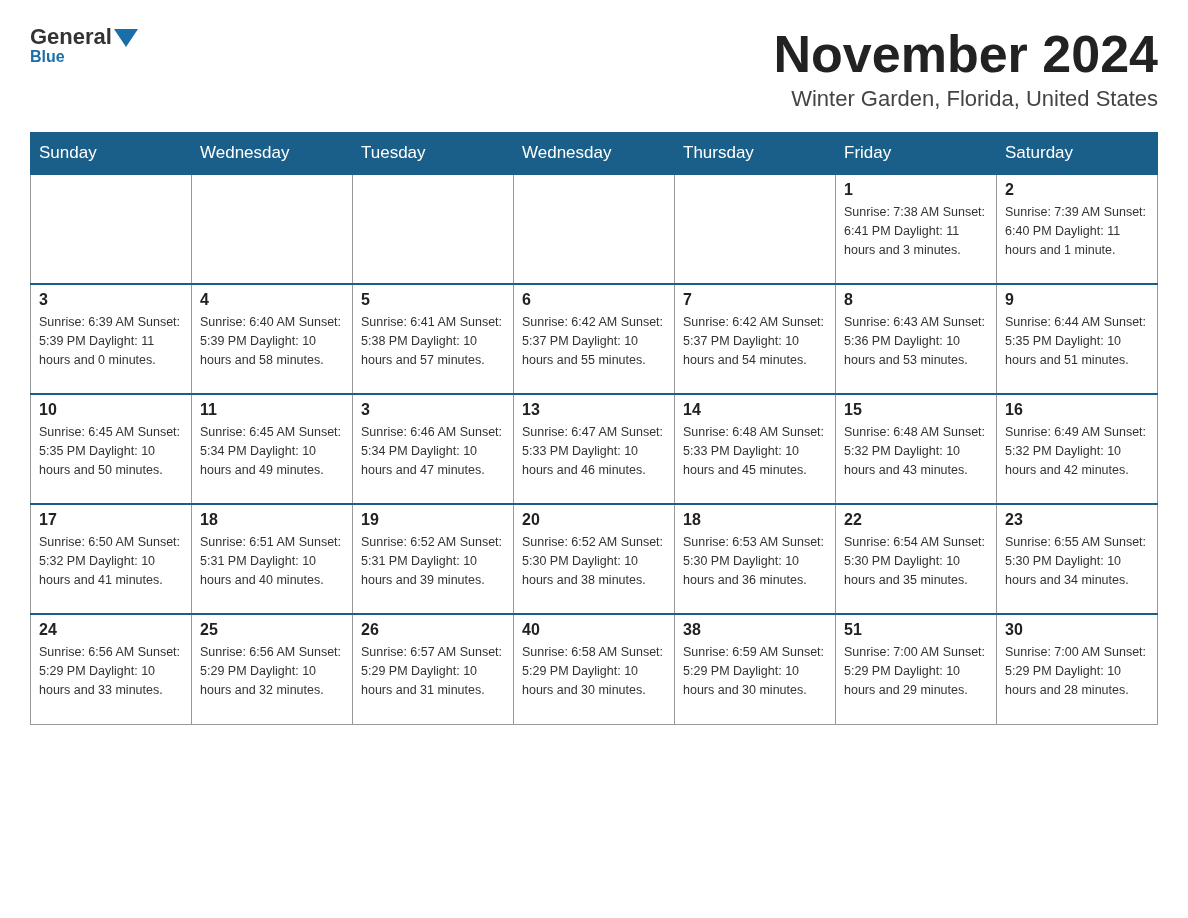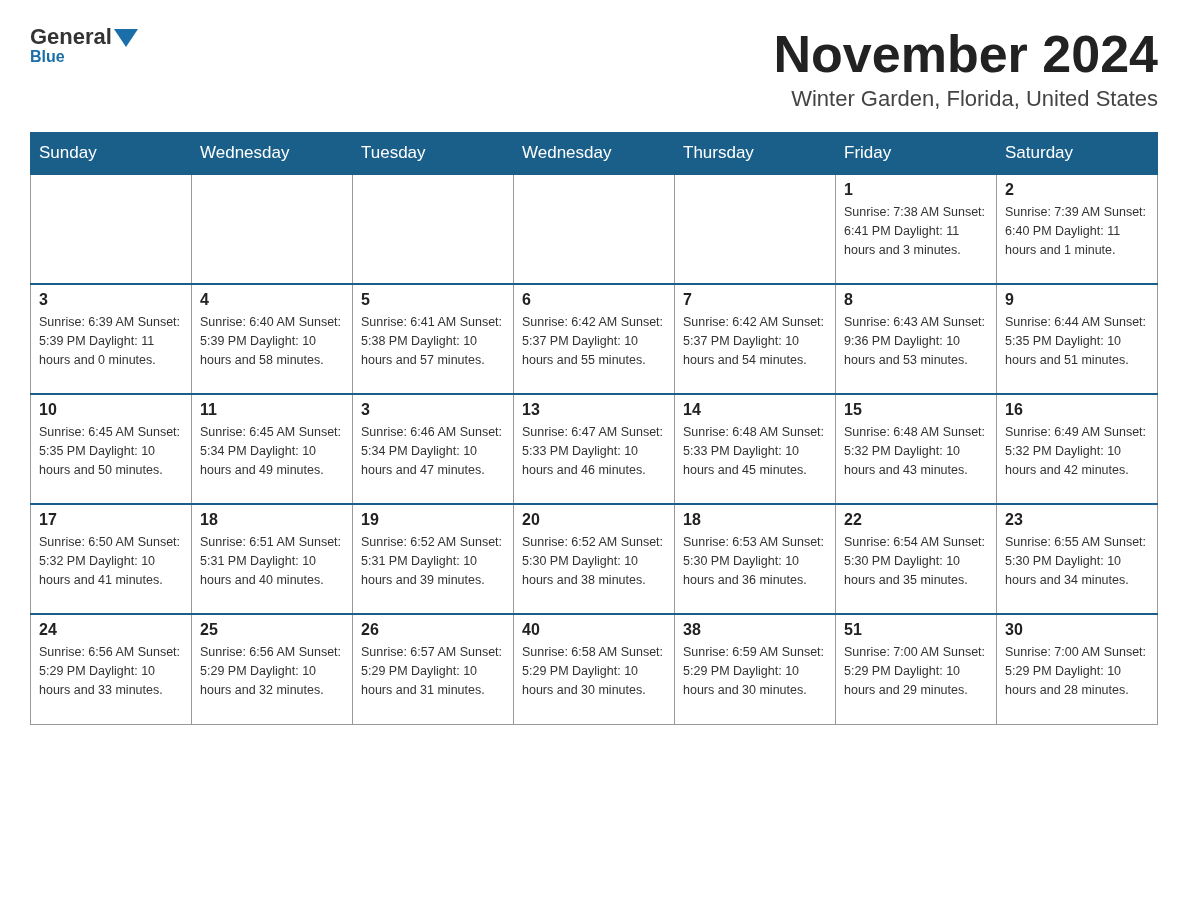--- a/index.html
+++ b/index.html
@@ -177,21 +177,21 @@
         </td>
         <td>
           <span class="day-number">7</span>
           <div class="day-info">Sunrise: 6:42 AM
 Sunset: 5:37 PM
 Daylight: 10 hours and 54 minutes.</div>
         </td>
         <td>
           <span class="day-number">8</span>
           <div class="day-info">Sunrise: 6:43 AM
-Sunset: 9:36 PM
+Sunset: 5:36 PM
 Daylight: 10 hours and 53 minutes.</div>
         </td>
         <td>
           <span class="day-number">9</span>
           <div class="day-info">Sunrise: 6:44 AM
 Sunset: 5:35 PM
 Daylight: 10 hours and 51 minutes.</div>
         </td>
       </tr>
       <tr>

